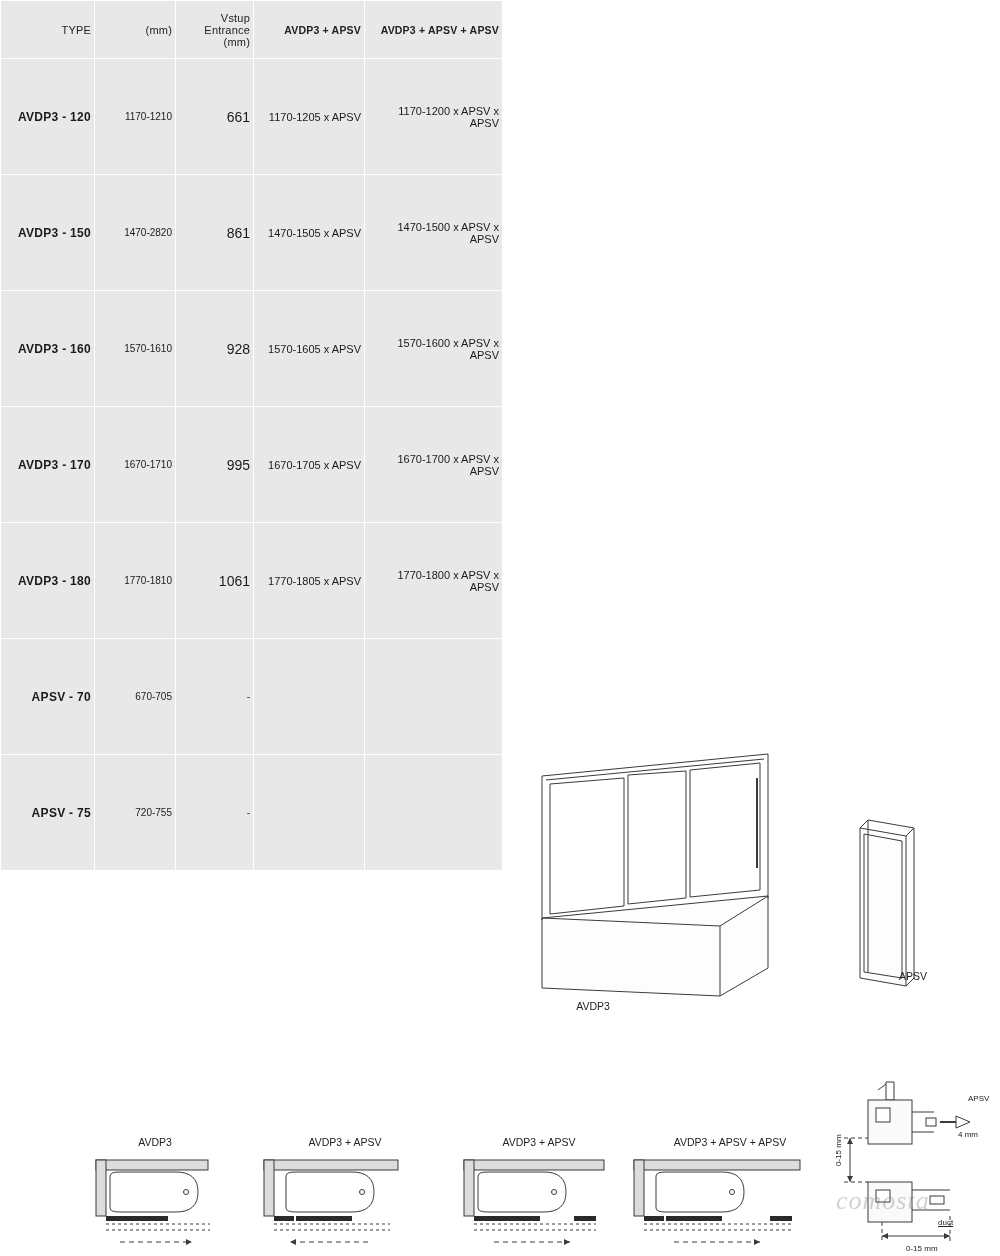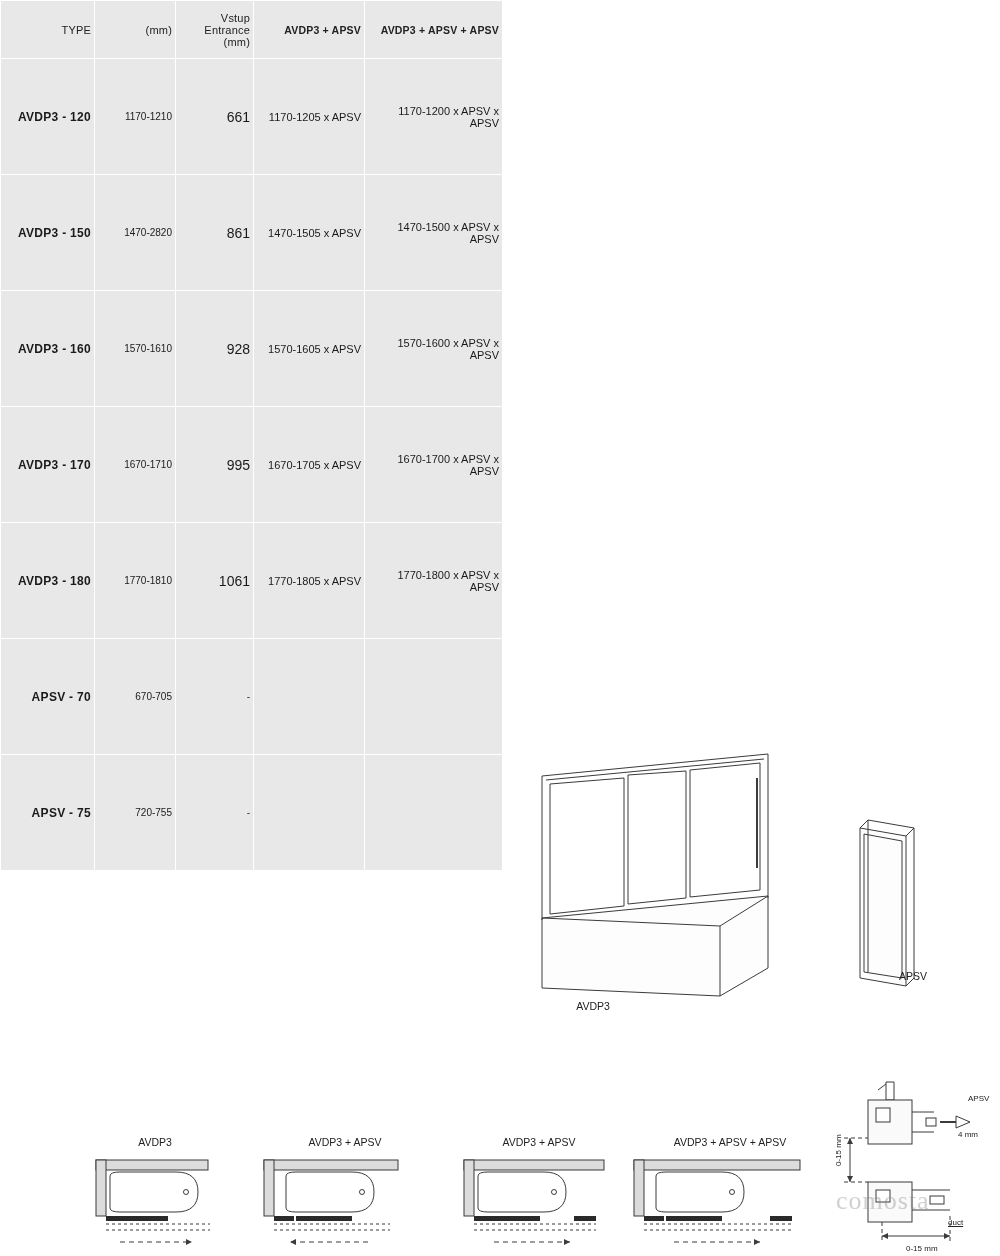--- a/index.html
+++ b/index.html
@@ -146,32 +146,33 @@
     width: 170px;
     height: 178px;
   }
   .detail .lbl {
     position: absolute;
     font-size: 8px;
     color: #222;
   }
   .lbl-apsv  { left: 138px; top: 16px; }
   .lbl-4mm   { left: 128px; top: 52px; }
-  .lbl-duct  { left: 118px; top: 140px; text-decoration: underline; }
+  .lbl-duct  { left: 108px; top: 140px; text-decoration: underline; }
   .lbl-015a  { left: 4px;   top: 88px; transform: rotate(-90deg); transform-origin: left top; white-space: nowrap; }
   .lbl-015b  { left: 76px;  top: 166px; }
 
   .watermark {
     position: absolute;
     left: 836px;
     top: 1186px;
     font-size: 26px;
     font-family: "Liberation Serif", serif;
     color: rgba(120,120,120,0.35);
     letter-spacing: 1px;
+    font-style: italic;
     pointer-events: none;
   }
 
   svg { display: block; }
 </style>
 </head>
 <body>
 
 <table class="spec-table">
   <colgroup>

